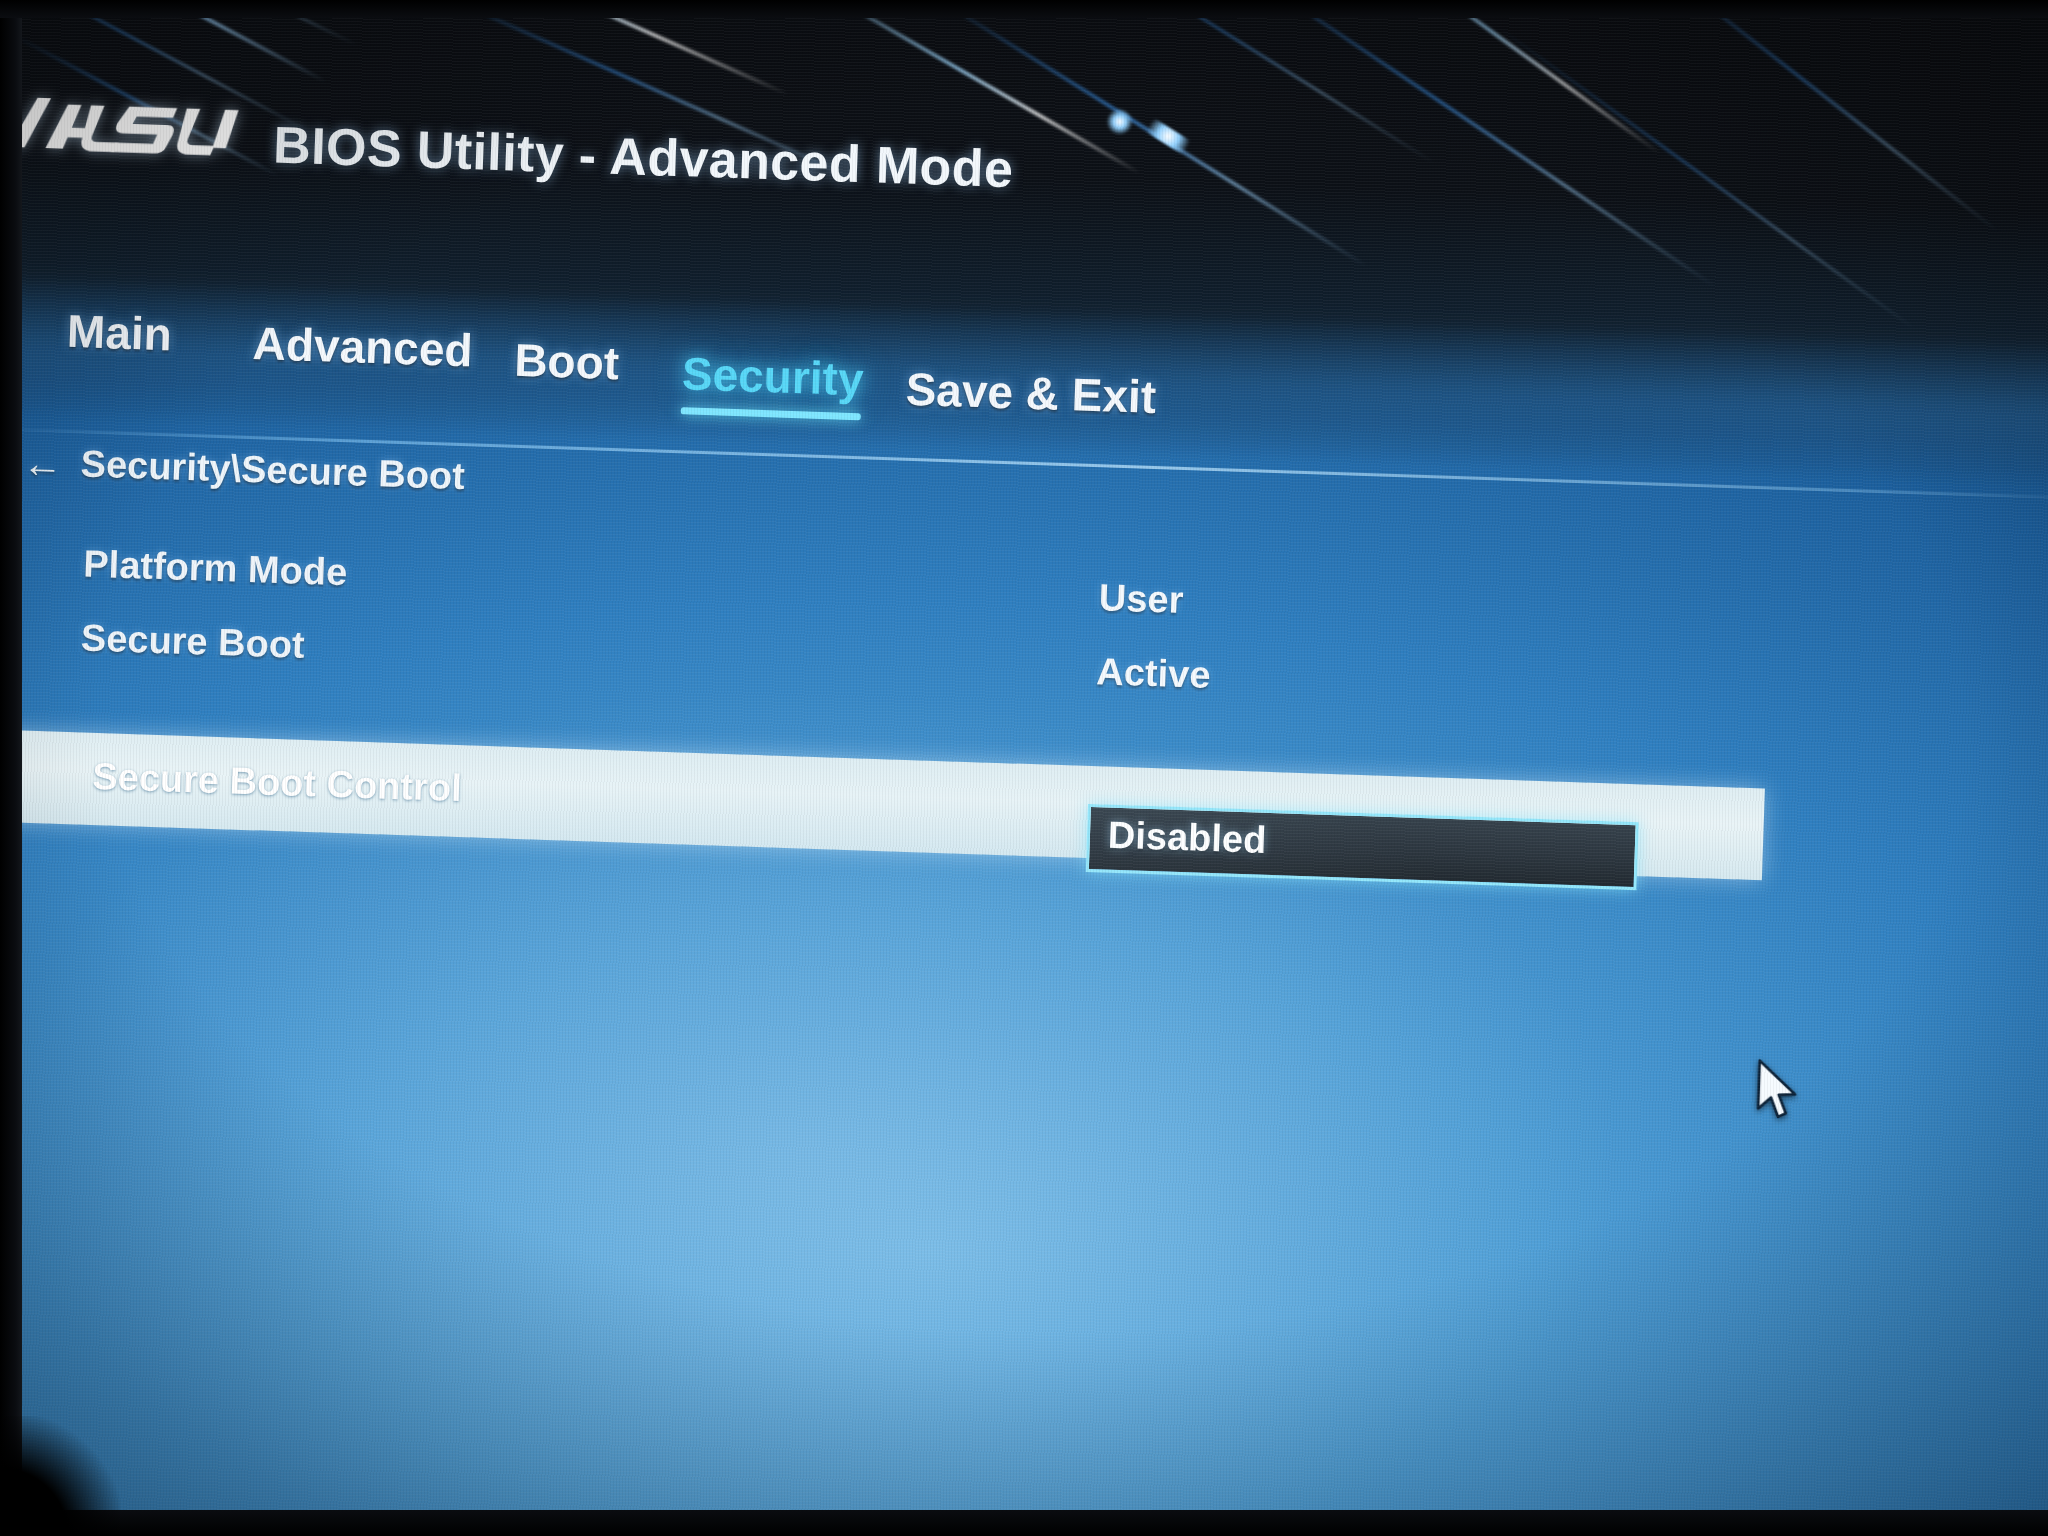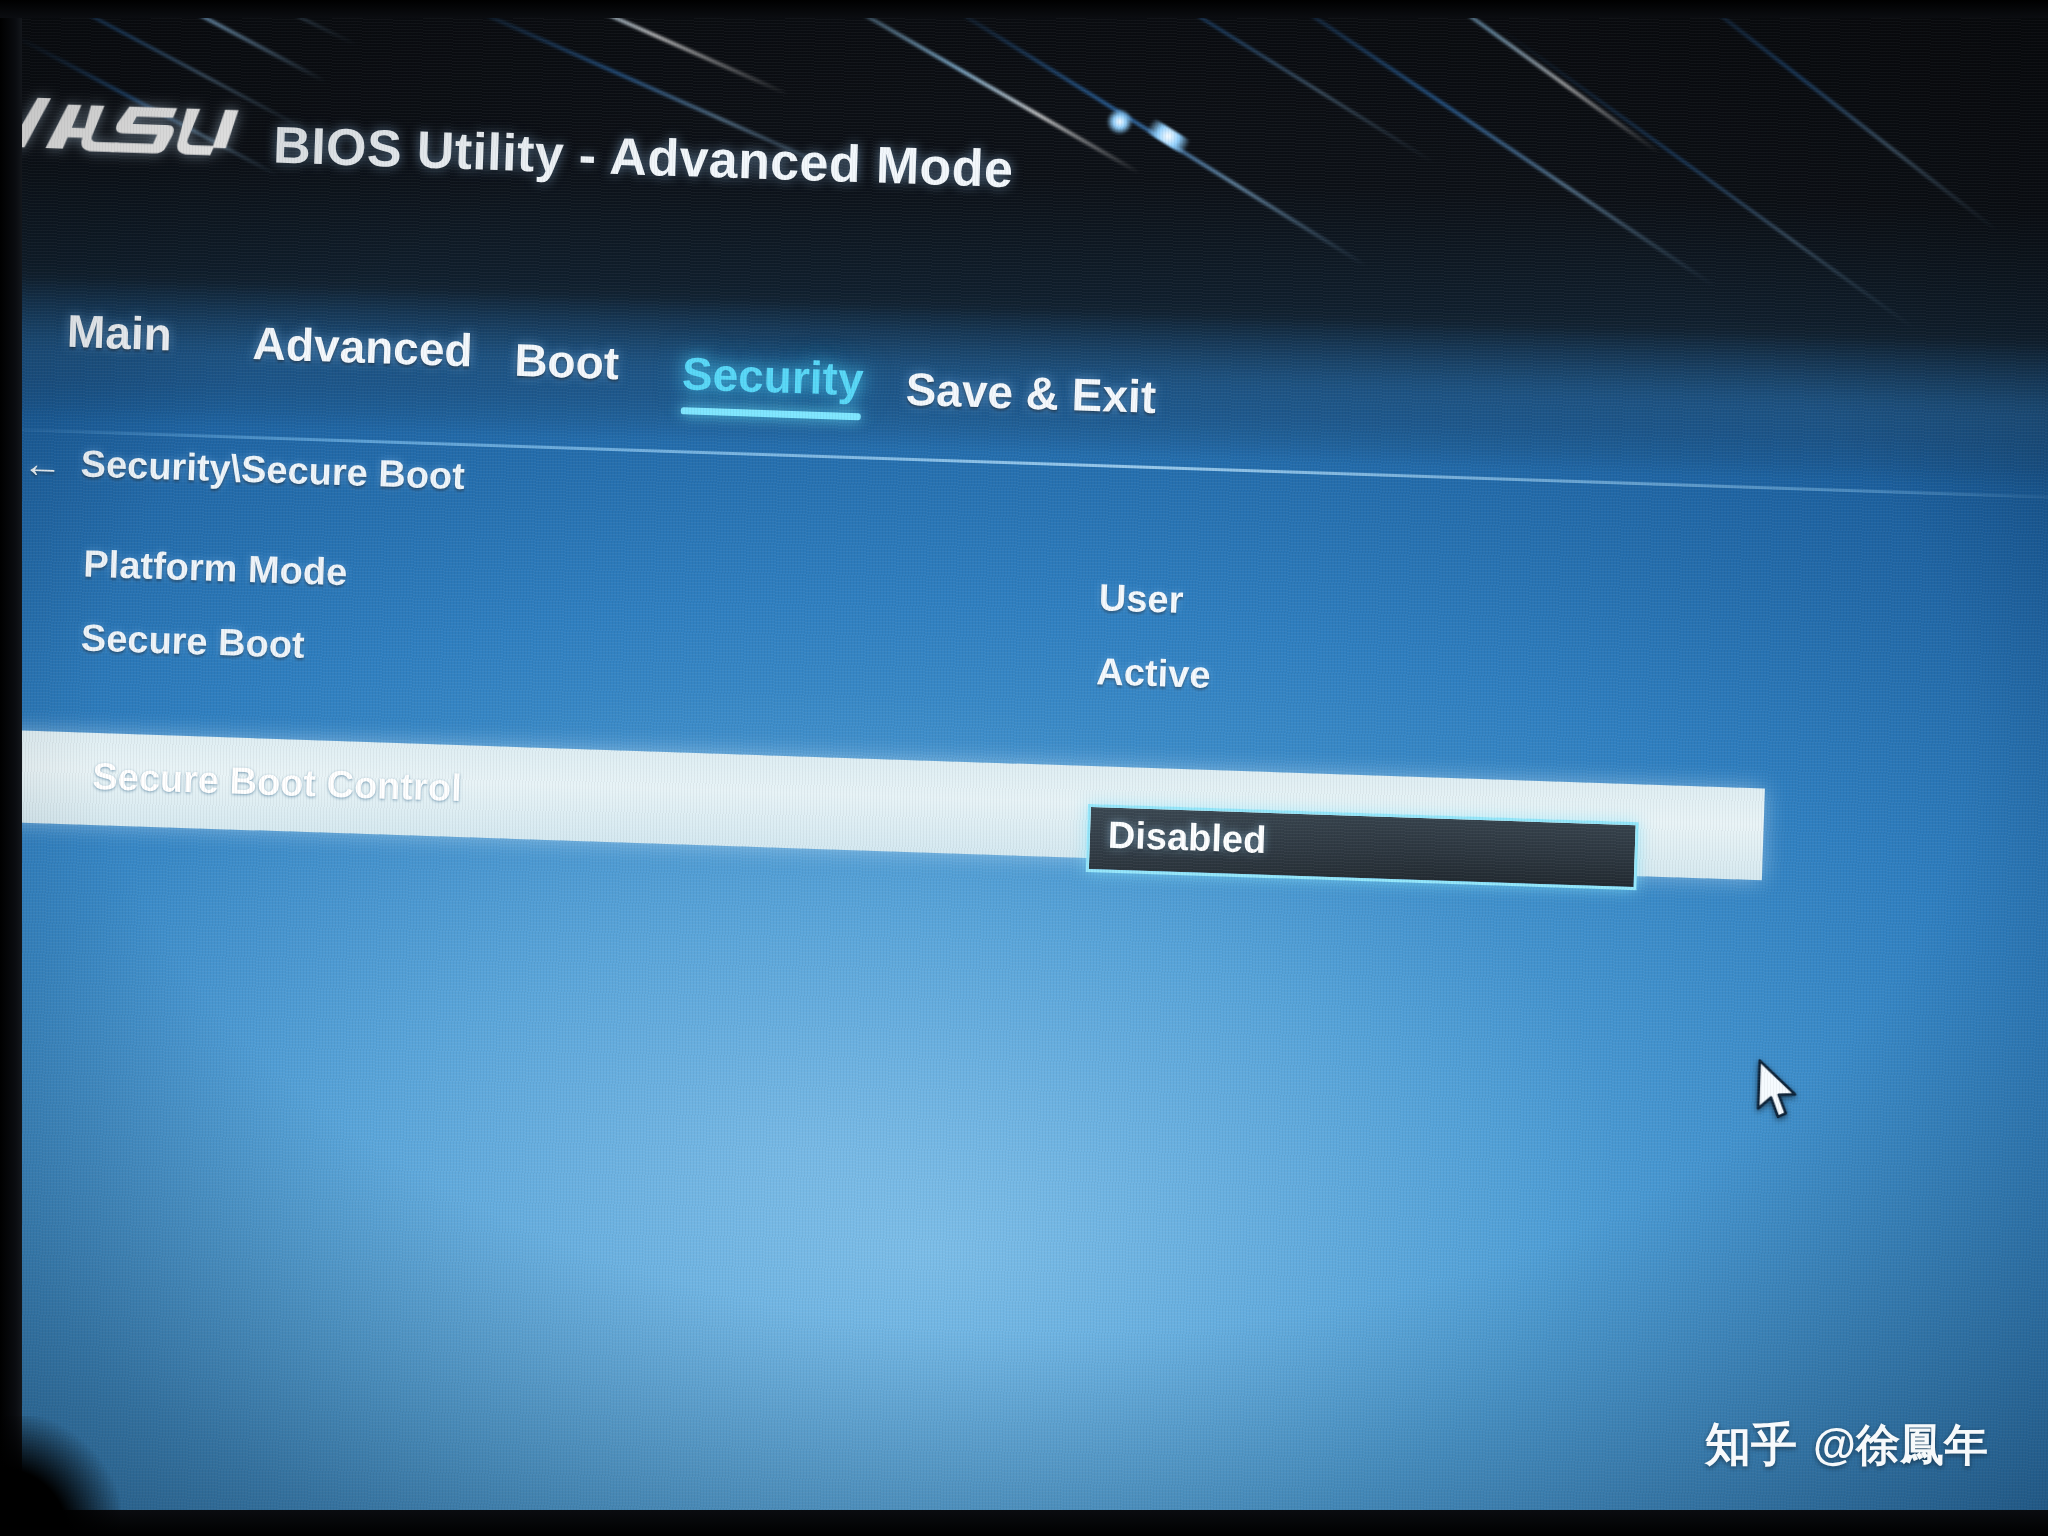--- a/index.html
+++ b/index.html
@@ -202,22 +202,18 @@
         <path d="M2 1 L2 26 L8.5 20 L12.5 30 L16.5 28 L12.5 18.5 L21 18 Z" fill="#f6fbff" stroke="#0c2238" stroke-width="1.4" stroke-linejoin="round"></path>
       </svg>
     </div>
 
     <div class="haze"></div>
     <div class="scanlines"></div>
     <div class="pixelgrid"></div>
     <div class="vignette"></div>
   </div>
 
-  <div class="watermark">
-    <span>知乎</span>
-    <span class="wm-handle">@徐鳳年</span>
-  </div>
 
   <div class="bezel-left"></div>
   <div class="bezel-top"></div>
   <div class="bezel-bottom"></div>
   <div class="bezel-corner"></div>
 </div>
 
 </body></html>

